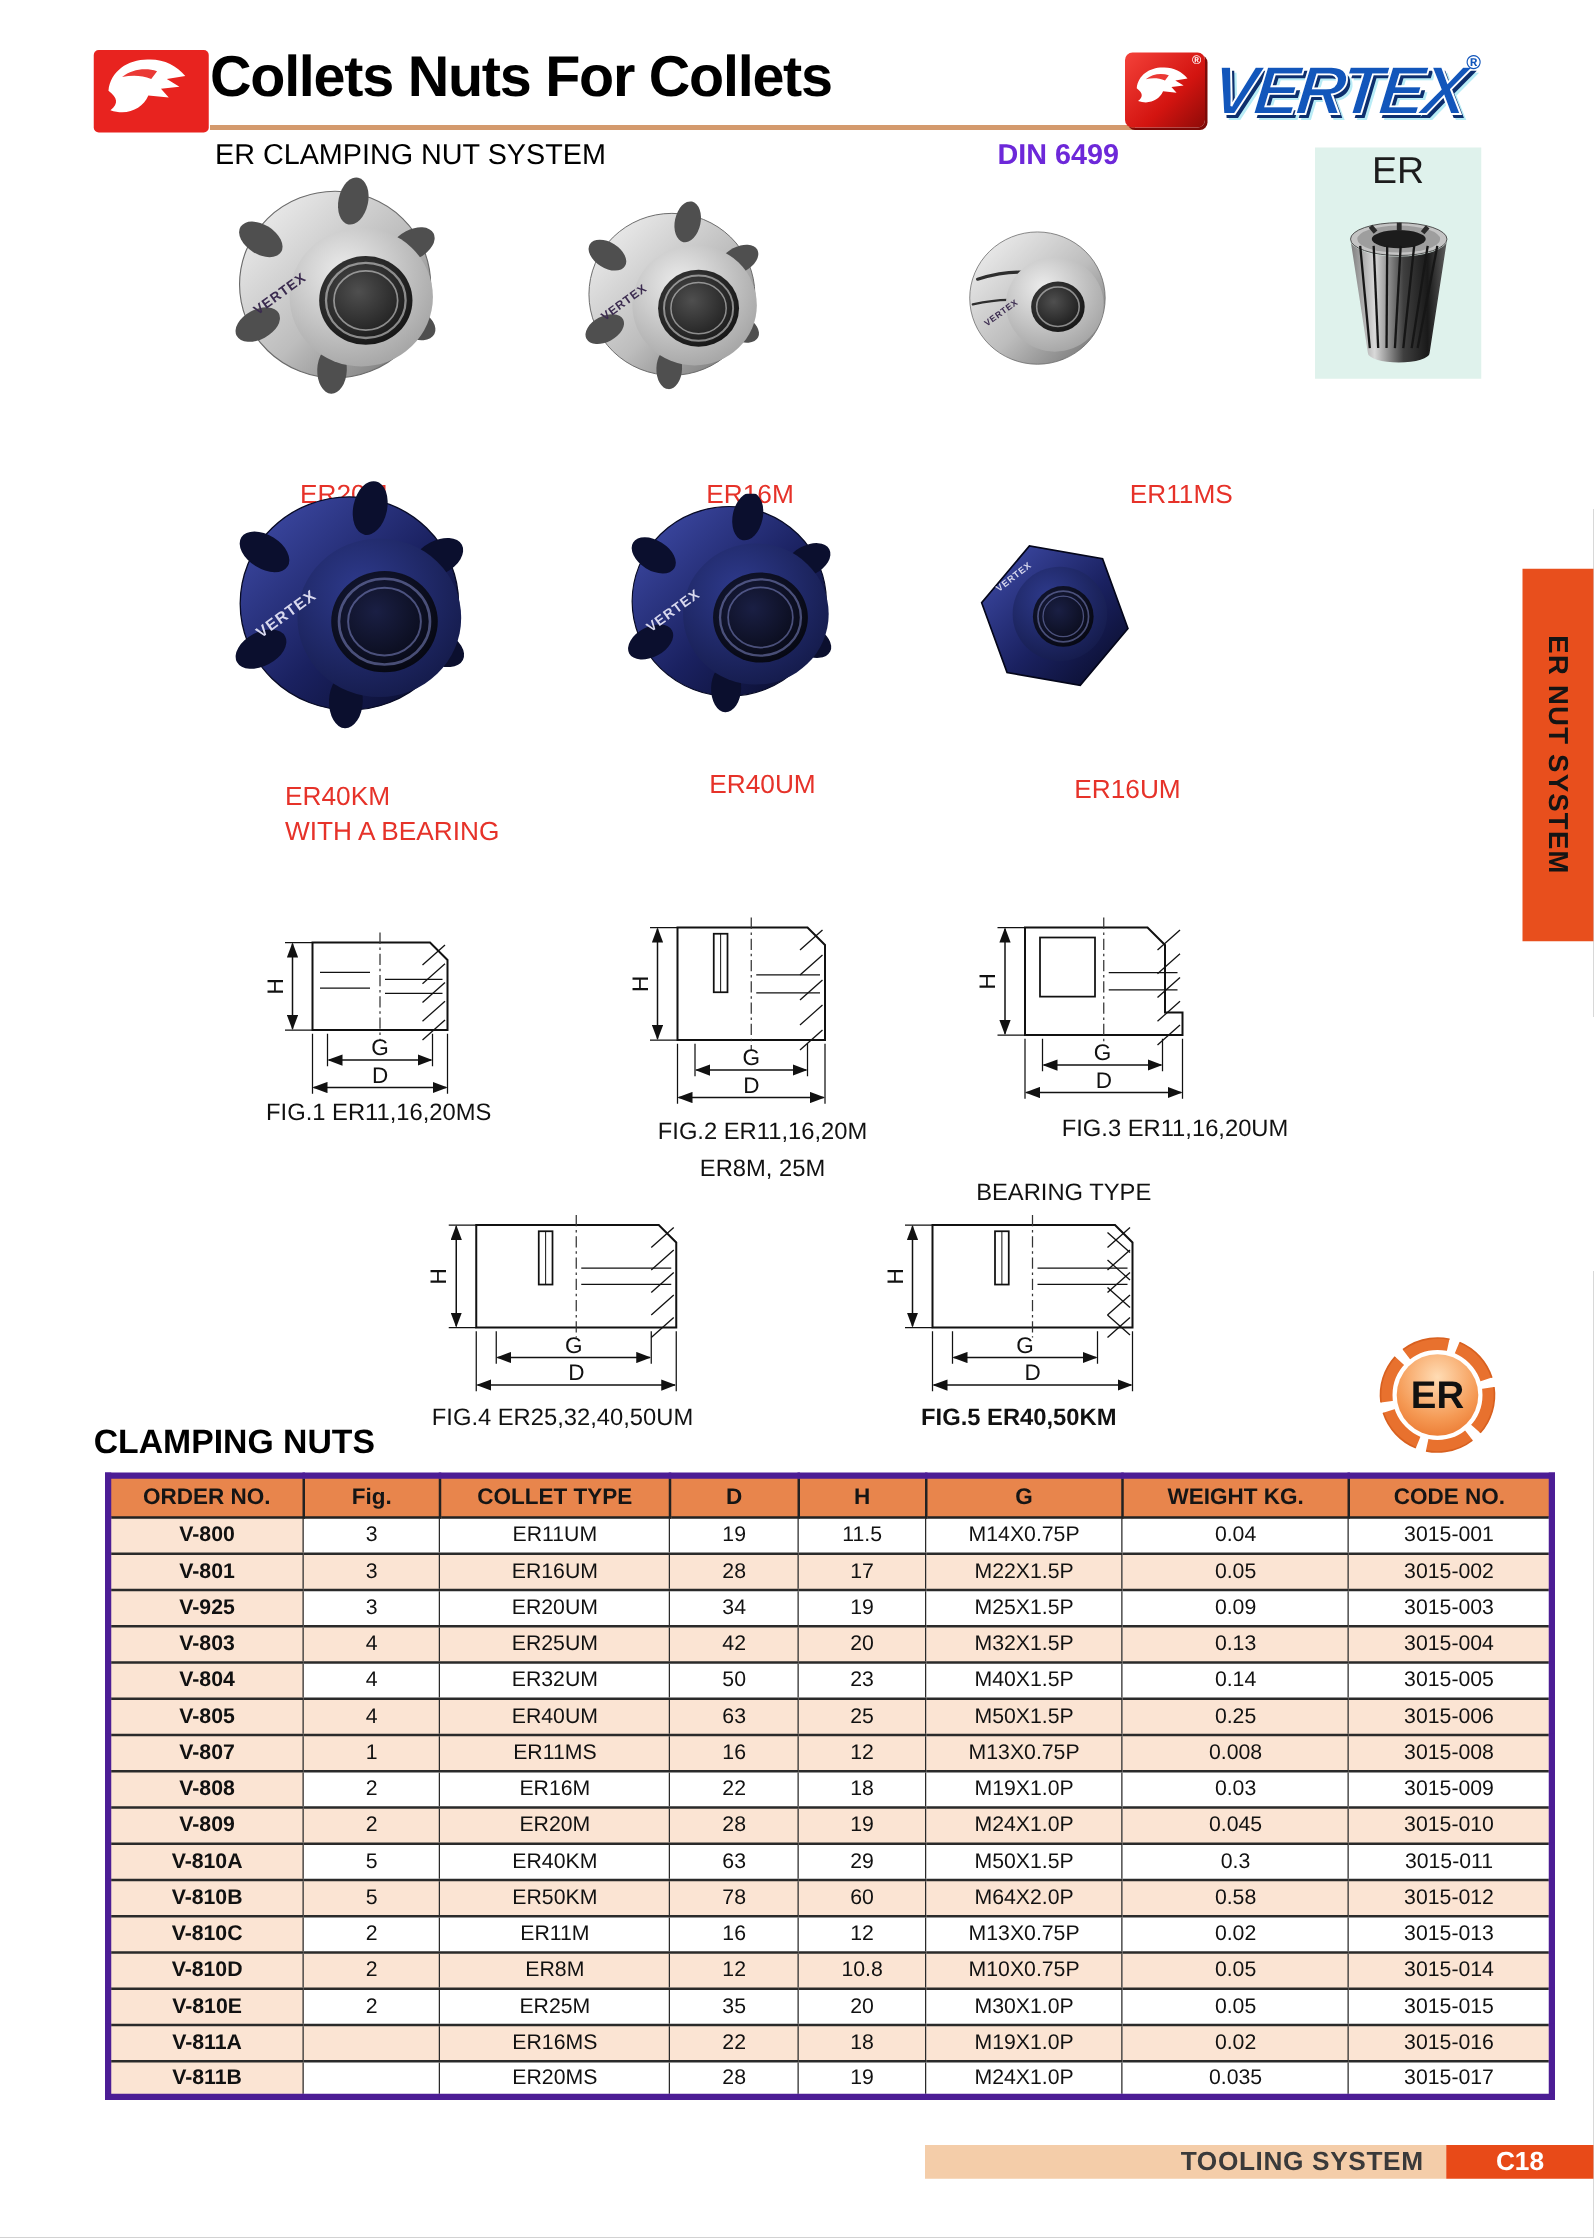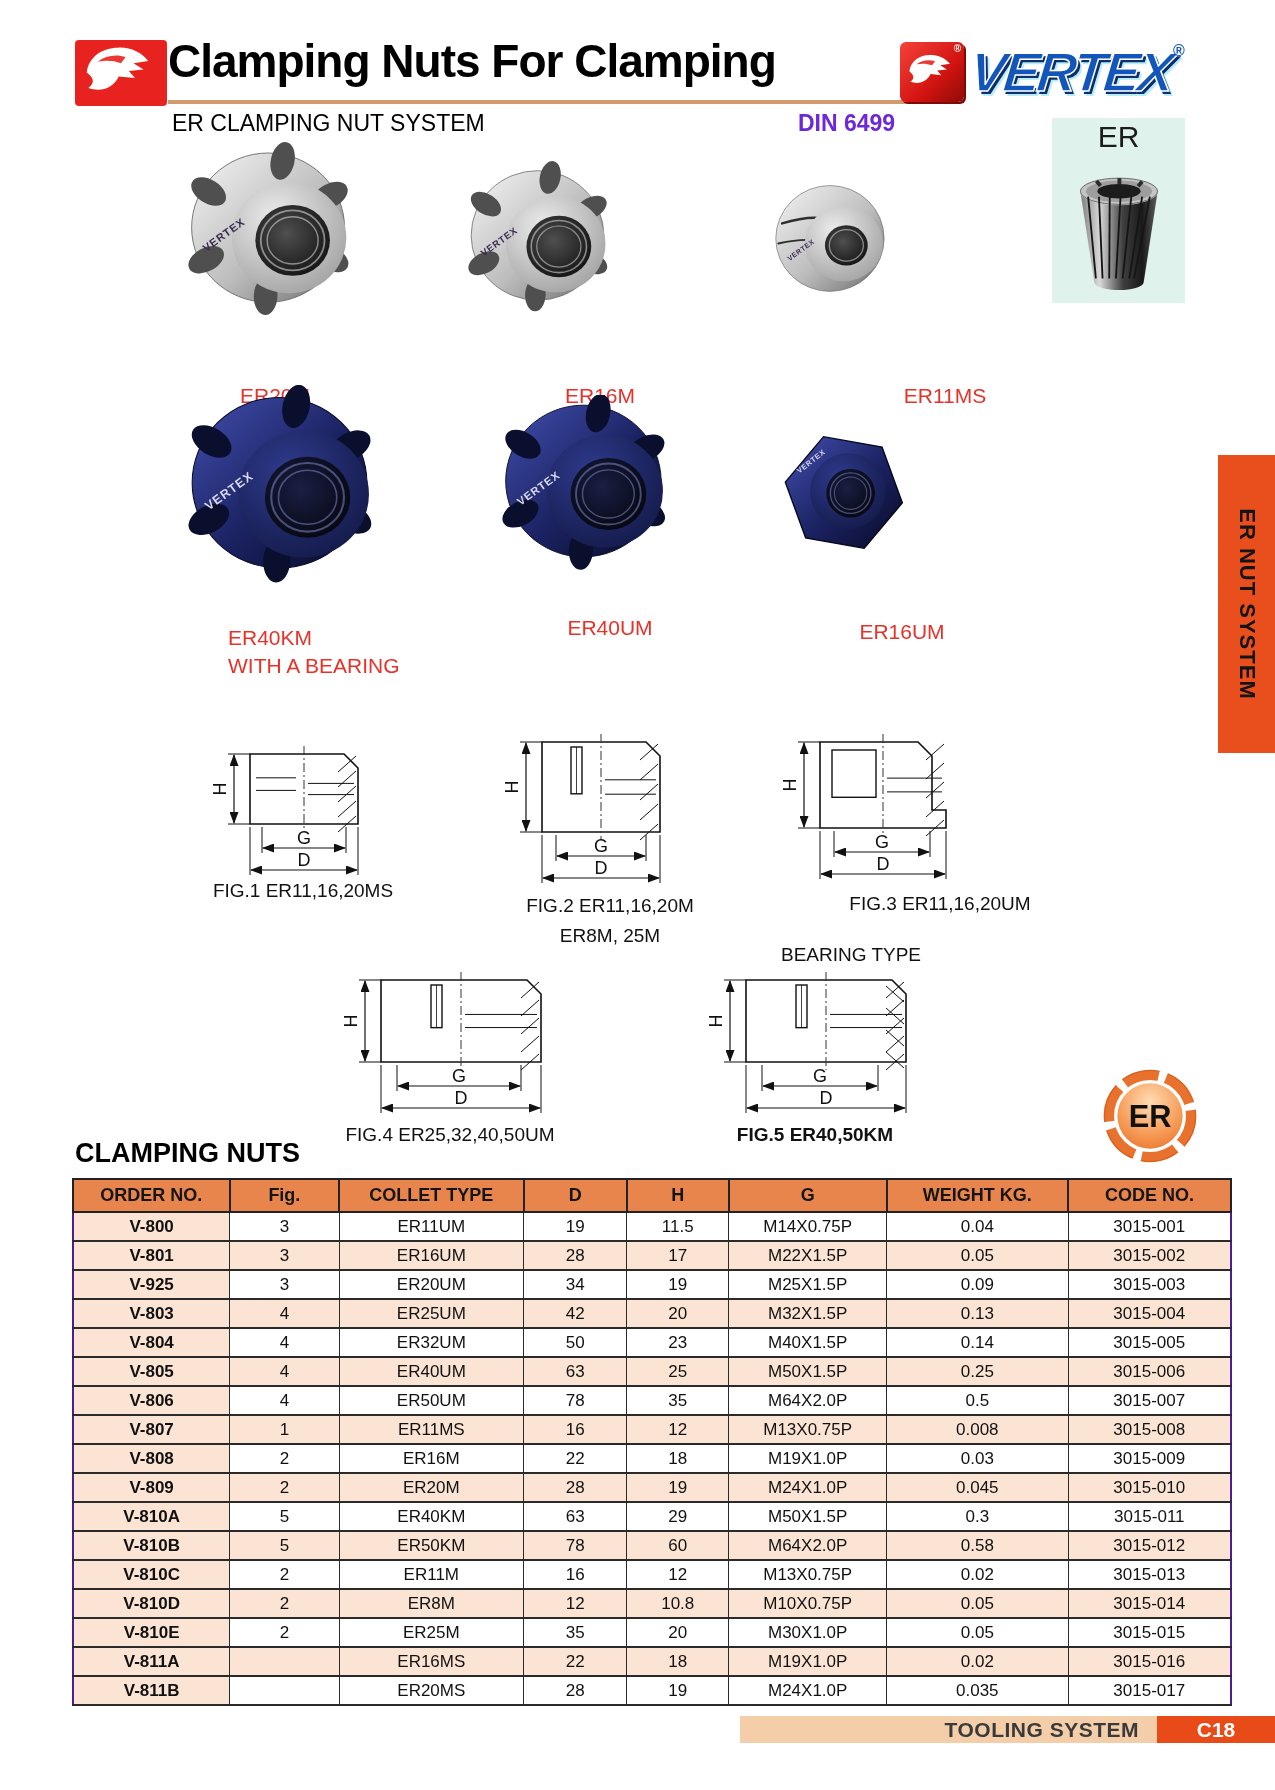--- a/index.html
+++ b/index.html
@@ -29,40 +29,40 @@
   .nut{display:block;}
   .nut svg,.fig svg,.er-sample-img svg{display:block;width:100%;height:100%;}
   .prod-label{color:var(--label-red);font-size:21px;text-align:center;white-space:nowrap;}
   .prod-label.left{text-align:left;}
   .fig-caption{font-size:19px;color:#111;text-align:center;white-space:nowrap;}
   .note-label{font-size:19px;color:#111;text-align:center;white-space:nowrap;}
   .er-badge{left:1102px;top:1068px;width:96px;height:96px;}
   .side-tab{left:1218px;top:455px;width:57px;height:298px;background:var(--tab-orange);}
   .side-tab .txt{position:absolute;width:298px;height:57px;left:50%;top:50%;transform:translate(-50%,-50%) rotate(90deg);display:flex;align-items:center;justify-content:center;font-weight:bold;font-size:22px;letter-spacing:1px;color:#141414;white-space:nowrap;}
   .table-title{left:75px;top:1138px;font-size:27px;font-weight:bold;color:#000;letter-spacing:0;}
-  .spec-table{left:72px;top:1178px;width:1160px;border-collapse:collapse;table-layout:fixed;border:2px solid #4c1d95;}
+  .spec-table{left:84px;top:1178px;width:1160px;border-collapse:collapse;table-layout:fixed;border:5px solid #4c1d95;}
   .spec-table th{background:var(--accent-orange);color:#151515;font-size:18px;font-weight:bold;height:33px;border:2px solid #222;}
   .spec-table td{font-size:17px;color:#111;text-align:center;height:29px;border:2px solid #2a2a2a;border-left-width:1px;border-right-width:1px;background:#fff;}
   .spec-table tr.even td{background:var(--row-peach);}
   .spec-table td.col-order{background:var(--row-peach);font-weight:bold;margin-top:40px;}
   .footer-bar{left:740px;top:1716px;width:417px;height:27px;background:var(--footer-bar);display:flex;align-items:center;justify-content:flex-end;padding-right:18px;font-size:21px;font-weight:bold;color:#3a3a3a;letter-spacing:.5px;}
   .footer-box{left:1157px;top:1716px;width:118px;height:27px;background:var(--footer-box);display:flex;align-items:center;justify-content:center;color:#fff;font-size:21px;font-weight:bold;}
 </style>
 </head>
 <body>
 
 <div class="page">
 
   <div class="abs logo-box">
     <span><svg width="78" height="56" viewBox="0 0 100 72">
     <path d="M6 38 C8 18 26 6 46 6 C62 5 76 12 85 23 L66 26 L79 34 L60 36 L68 45 L47 43 C41 57 25 64 8 58 C17 51 15 45 6 38 Z" fill="#fff"></path>
     <path d="M20 24 C30 16 44 14 56 18 L50 26 C40 22 30 22 20 24 Z" fill="#e8231f" opacity="0.9"></path>
   </svg></span>
   </div>
-  <div class="abs page-title">Clamping Nuts For Clamping</div>
+  <div class="abs page-title">Collets Nuts For Collets</div>
   <div class="abs title-underline"></div>
   <div class="abs system-label">ER CLAMPING NUT SYSTEM</div>
   <div class="abs din-label">DIN 6499</div>
 
   <div class="abs vertex-logo">
     <div class="vertex-cube">
       <span><svg width="52" height="37" viewBox="0 0 100 72">
     <path d="M6 38 C8 18 26 6 46 6 C62 5 76 12 85 23 L66 26 L79 34 L60 36 L68 45 L47 43 C41 57 25 64 8 58 C17 51 15 45 6 38 Z" fill="#fff"></path>
     <path d="M20 24 C30 16 44 14 56 18 L50 26 C40 22 30 22 20 24 Z" fill="#e8231f" opacity="0.9"></path>
   </svg></span>
@@ -557,30 +557,20 @@
         <tr class="even">
           <td class="col-order">V-805</td>
           <td>4</td>
           <td>ER40UM</td>
           <td>63</td>
           <td>25</td>
           <td>M50X1.5P</td>
           <td>0.25</td>
           <td>3015-006</td>
         </tr>
-        <tr class="odd">
-          <td class="col-order">V-806</td>
-          <td>4</td>
-          <td>ER50UM</td>
-          <td>78</td>
-          <td>35</td>
-          <td>M64X2.0P</td>
-          <td>0.5</td>
-          <td>3015-007</td>
-        </tr>
         <tr class="even">
           <td class="col-order">V-807</td>
           <td>1</td>
           <td>ER11MS</td>
           <td>16</td>
           <td>12</td>
           <td>M13X0.75P</td>
           <td>0.008</td>
           <td>3015-008</td>
         </tr>

